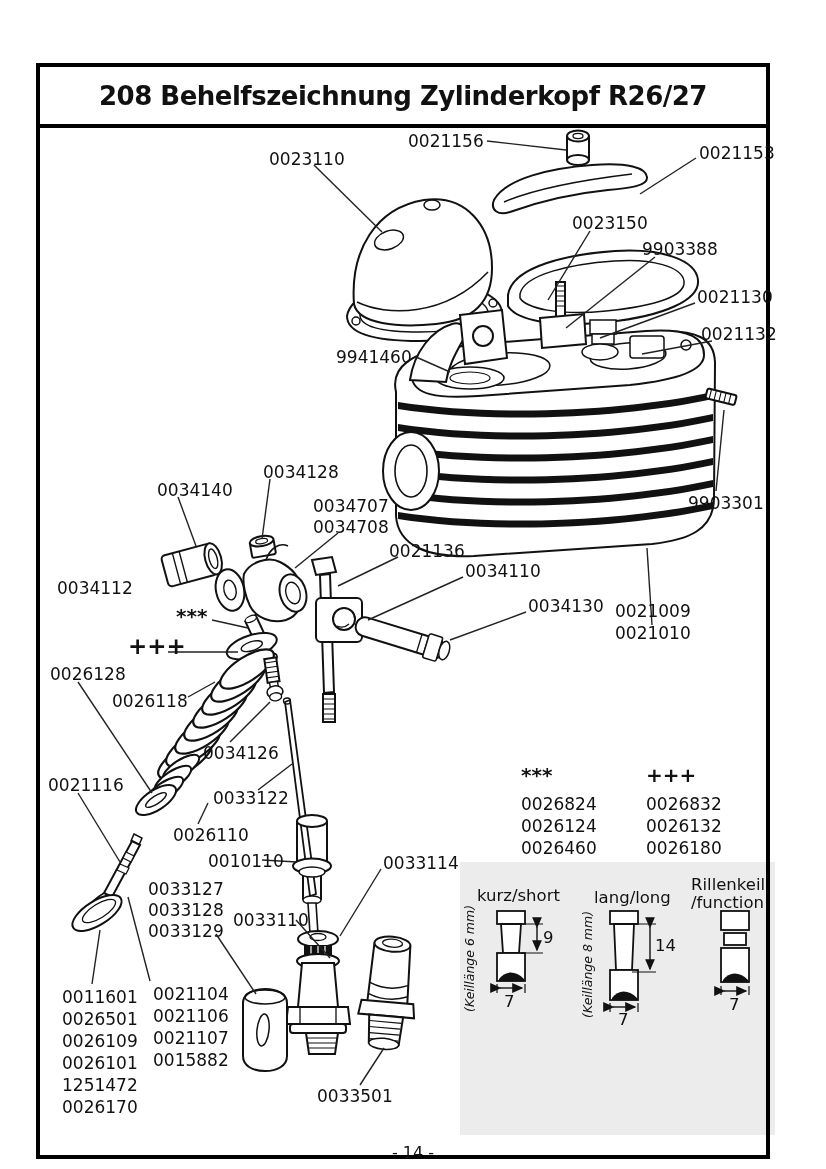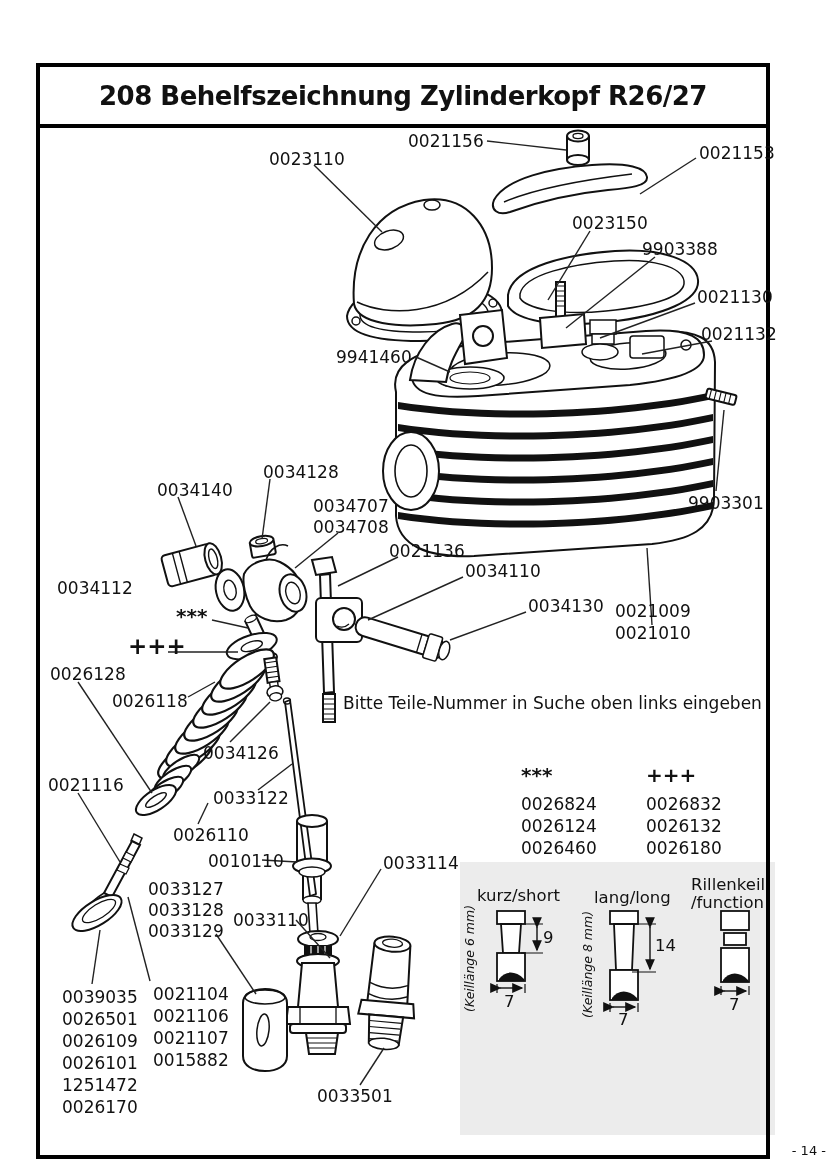--- a/index.html
+++ b/index.html
@@ -19,21 +19,21 @@
   .mark{font-size:20px;font-weight:600;}
   .mark-plus{font-size:23px;font-weight:700;}
   .ref{position:absolute;font-size:17px;z-index:5;}
   .ref .sym{height:29px;font-size:20px;font-weight:700;}
   .ref div{line-height:22px;}
   .note{position:absolute;left:343px;top:694px;font-size:17px;line-height:19px;white-space:nowrap;z-index:5;}
   .legend-title{position:absolute;font-size:16.5px;white-space:nowrap;z-index:5;}
   .dim{position:absolute;font-size:16.5px;z-index:5;}
   .vnote{position:absolute;font-size:12.5px;font-style:italic;white-space:nowrap;
          transform:rotate(-90deg);transform-origin:0 0;z-index:5;}
-  .page-number{position:absolute;left:0;right:0;top:1143px;text-align:right;font-size:13px;z-index:5;}
+  .page-number{position:absolute;left:0;right:0;top:1143px;text-align:center;font-size:16px;z-index:5;}
 </style>
 </head>
 <body>
 
 <div class="page">
 
   <div class="gray-panel"></div>
 
   <svg class="drawing" width="826" height="1169" viewBox="0 0 826 1169">
     <defs>
@@ -362,37 +362,36 @@
   <div class="lbl" style="left:233px;top:910px">0033110</div>
   <div class="lbl" style="left:317px;top:1086px">0033501</div>
 
   <div class="grp" style="left:148px;top:879px">
     <div>0033127</div>
     <div>0033128</div>
     <div>0033129</div>
   </div>
 
   <div class="grp w22" style="left:62px;top:986px">
-    <div>0039035</div>
+    <div>0011601</div>
     <div>0026501</div>
     <div>0026109</div>
     <div>0026101</div>
     <div>1251472</div>
     <div>0026170</div>
   </div>
 
   <div class="grp w22" style="left:153px;top:983px">
     <div>0021104</div>
     <div>0021106</div>
     <div>0021107</div>
     <div>0015882</div>
   </div>
 
   <div class="note">
-    <div>Bitte Teile-Nummer in Suche oben links eingeben</div>
   </div>
 
   <div class="ref" style="left:521px;top:764px">
     <div class="sym">***</div>
     <div>0026824</div>
     <div>0026124</div>
     <div>0026460</div>
   </div>
   <div class="ref" style="left:646px;top:764px">
     <div class="sym">+++</div>

